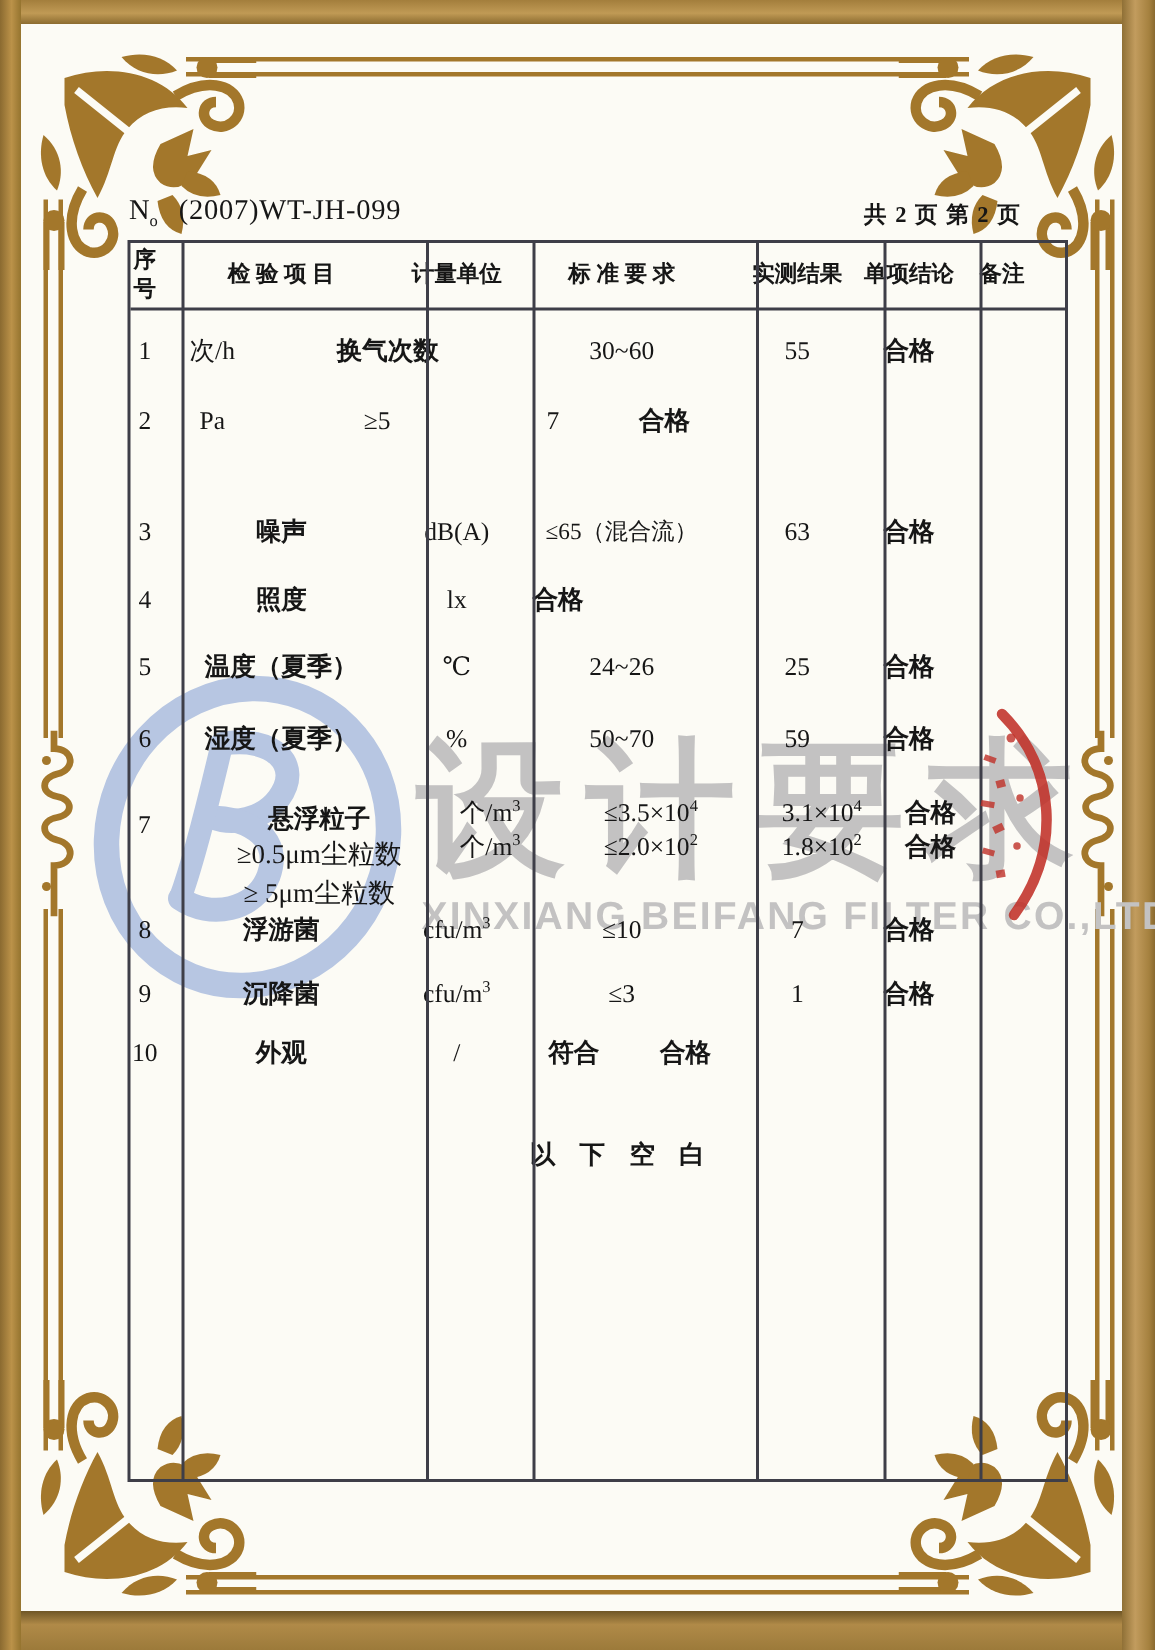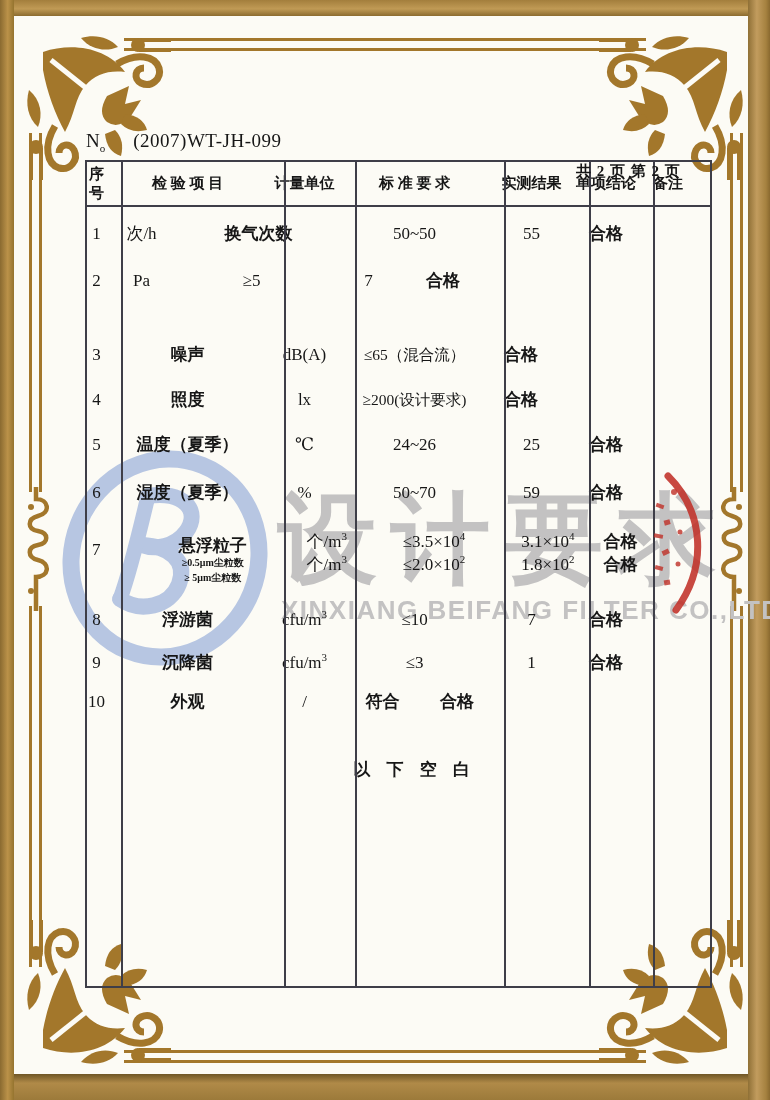--- a/index.html
+++ b/index.html
@@ -41,39 +41,39 @@
   .wm-cn{position:absolute;left:278px;top:474px;z-index:1;
     font-family:"Liberation Sans","DejaVu Sans",sans-serif;font-weight:700;
     font-size:99px;letter-spacing:14px;color:var(--watermark-gray,#c3c2c2);white-space:nowrap;}
   .wm-en{position:absolute;left:281px;top:595px;z-index:1;
     font-family:"Liberation Sans","DejaVu Sans",sans-serif;font-weight:600;
     font-size:26px;letter-spacing:1.5px;color:var(--watermark-gray,#c3c2c2);white-space:nowrap;}
   .stamp{position:absolute;left:650px;top:468px;width:95px;height:150px;z-index:6;color:var(--stamp-red,#c03028);}
   
   .docno{position:absolute;left:86px;top:130px;font-size:19px;z-index:3;}
   .docno sub{font-size:11px;}
-  .docno .num{margin-left:28px;letter-spacing:.5px;}
-  .pageinfo{position:absolute;left:576px;top:134px;font-size:15px;font-weight:700;letter-spacing:1px;z-index:3;margin-top:28px;}
+  .docno .num{margin-left:14px;letter-spacing:.5px;}
+  .pageinfo{position:absolute;left:576px;top:134px;font-size:15px;font-weight:700;letter-spacing:1px;z-index:3;}
   
   .tbl{position:absolute;left:85px;top:160px;width:627px;height:828px;z-index:2;
     border:2px solid var(--line-dark,#3e3e48);box-sizing:border-box;}
   .vsep{position:absolute;top:0;bottom:0;width:1.5px;background:var(--line-dark,#3e3e48);}
   .v0{left:34px}.v1{left:197px}.v2{left:268px}.v3{left:417px}.v4{left:502px}.v5{left:566px}
   .thead{display:flex;height:43px;border-bottom:2px solid var(--line-dark,#3e3e48);align-items:stretch;}
   .thead .cell{font-size:15px;font-weight:700;}
   .trow{display:flex;align-items:stretch;}
   .cell{display:flex;flex-direction:column;align-items:center;justify-content:center;
     text-align:center;box-sizing:border-box;font-size:17px;line-height:1.25;}
   .c0{width:19px}.c1{width:163px}.c2{width:71px}.c3{width:149px}.c4{width:85px}.c5{width:64px}.c6{width:60px}
   .cn{font-weight:600;}
   .rh53{height:53px}.rh72{height:72px}.rh45{height:45px}.rh46{height:46px}
   .rh49{height:49px}.rh80{height:80px}.rh42{height:42px}.rh63{height:63px}
   .top-align .cell{justify-content:flex-start;padding-top:10px;}
   .note{font-size:12.5px;font-weight:500;line-height:1.4;}
-  .note7{font-size:10px;font-weight:700;line-height:1.45;}
+  .note7{font-size:18px;font-weight:400;line-height:1.45;}
   .bot{justify-content:center;padding-bottom:6px;}
   .bot .line{line-height:1.35;}
   sup{font-size:11px;line-height:0;}
   .std-small{font-size:15.5px;}
   .blank-note{font-size:17px;font-weight:600;letter-spacing:6px;}
   .r10 .cell{justify-content:flex-start;padding-top:7px;}
 </style>
 </head>
 <body>
 
@@ -238,49 +238,49 @@
       <div class="cell c3">标 准 要 求</div>
       <div class="cell c4">实测结果</div>
       <div class="cell c5">单项结论</div>
       <div class="cell c6">备注</div>
     </div>
 
     <div class="trow rh53">
       <div class="cell c0">1</div>
       <div class="cell c2">次/h</div>
       <div class="cell c1 cn">换气次数</div>
-      <div class="cell c3">50~50</div>
+      <div class="cell c3">30~60</div>
       <div class="cell c4">55</div>
       <div class="cell c5 cn">合格</div>
       <div class="cell c6"></div>
     </div>
 
     <div class="trow rh72 top-align">
       <div class="cell c0">2</div>
       <div class="cell c2">Pa</div>
       <div class="cell c3">≥5</div>
       <div class="cell c4">7</div>
       <div class="cell c5 cn">合格</div>
       <div class="cell c6"></div>
     </div>
 
     <div class="trow rh45">
       <div class="cell c0">3</div>
       <div class="cell c1 cn">噪声</div>
       <div class="cell c2">dB(A)</div>
       <div class="cell c3 std-small">≤65（混合流）</div>
+      <div class="cell c4">63</div>
       <div class="cell c5 cn">合格</div>
       <div class="cell c6"></div>
     </div>
 
     <div class="trow rh45">
       <div class="cell c0">4</div>
       <div class="cell c1 cn">照度</div>
       <div class="cell c2">lx</div>
-      <div class="cell c3 std-small">≥200(设计要求)</div>
       <div class="cell c5 cn">合格</div>
       <div class="cell c6"></div>
     </div>
 
     <div class="trow rh46">
       <div class="cell c0">5</div>
       <div class="cell c1 cn">温度（夏季）</div>
       <div class="cell c2">℃</div>
       <div class="cell c3">24~26</div>
       <div class="cell c4">25</div>

